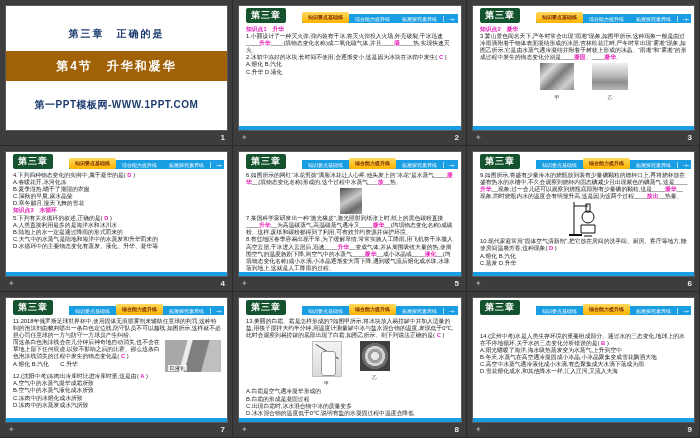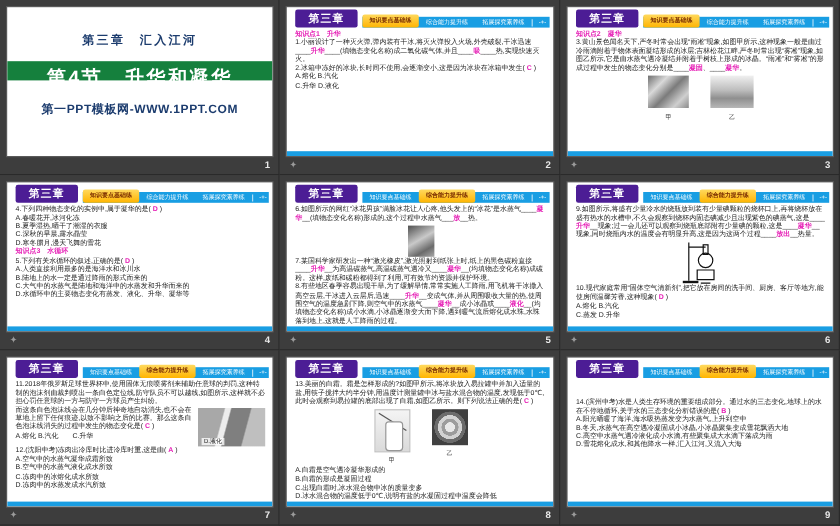--- a/index.html
+++ b/index.html
@@ -5,25 +5,25 @@
   html,body{margin:0;padding:0;background:#2e2e2e;}
   .stage{width:700px;height:438px;background:#3d3d3d;display:grid;
     grid-template-columns:233px 234px 233px;grid-template-rows:146px 146px 146px;
     font-family:"Liberation Sans","DejaVu Sans",sans-serif;overflow:hidden;}
   .cell{position:relative;box-sizing:border-box;border-right:1px solid #2a2a2a;border-bottom:1px solid #2a2a2a;padding:6px 5px 0 6px;background:#3d3d3d;}
   .slide{position:relative;background:#ffffff;height:124px;overflow:hidden;box-shadow:0 0 0 1px #5a5a5a;}
   .pagenum{position:absolute;right:7px;bottom:3px;color:#e9e9e9;font-size:8px;font-weight:bold;}
   .tstar{position:absolute;left:8px;bottom:2px;color:#9a9a9a;font-size:8px;line-height:10px;}
   
   .cover-chapter{margin-top:21px;text-align:center;color:#1c3c6e;font-size:10px;font-weight:bold;letter-spacing:2px;}
-  .cover-band{margin-top:10px;height:16px;background:#15803d;color:#fff;font-weight:bold;font-size:16px;text-align:center;line-height:30px;letter-spacing:2px;}
+  .cover-band{margin-top:10px;height:30px;background:#a16207;color:#fff;font-weight:bold;font-size:12px;text-align:center;line-height:30px;letter-spacing:2px;}
   .cover-site{margin-top:17px;text-align:center;color:#1c3c6e;font-weight:bold;font-size:10px;letter-spacing:.5px;}
   
   .hd{position:relative;height:18px;}
-  .badge{position:absolute;left:7px;top:2px;width:52px;height:15px;background:#4c1d95;border-radius:2px;color:#fff;font-weight:bold;font-size:9px;text-align:center;line-height:15px;letter-spacing:1px;}
+  .badge{position:absolute;left:7px;top:2px;width:40px;height:15px;background:#14532d;border-radius:2px;color:#fff;font-weight:bold;font-size:9px;text-align:center;line-height:15px;letter-spacing:1px;}
   .tabbar{position:absolute;left:63px;right:3px;top:8px;height:9px;background:#199ee3;display:flex;align-items:center;color:#fff;font-size:5px;white-space:nowrap;}
   .tab{padding:0 6px;}
   .tab.active{background:linear-gradient(#ffd95e,#ffb400);color:#7a2c00;font-weight:bold;height:11px;line-height:11px;border-radius:2px;margin-top:-2px;}
   .hd-icon{margin-left:auto;padding:0 5px;border-left:1px solid rgba(255,255,255,.65);font-size:5px;color:#fff;}
   
   .bd{padding:2px 6px 0 7px;font-size:5.8px;line-height:7.1px;color:#1b1b1b;}
   .ln{margin:0;}
   .kp{color:#e620b6;font-weight:bold;}
   .m{color:#e620b6;font-weight:bold;}
   .ft{position:absolute;left:0;right:0;bottom:0;height:4px;background:#199ee3;}
@@ -45,21 +45,21 @@
   .apparatus{display:block;margin:0 auto;}
   .clr{clear:both;}
 </style>
 </head>
 <body>
 
 <div class="stage">
 
   <div class="cell">
     <div class="slide">
-      <div class="cover-chapter">第三章　汇入江河</div>
+      <div class="cover-chapter">第三章　正确的是</div>
       <div class="cover-band">第4节　升华和凝华</div>
       <div class="cover-site">第一PPT模板网-WWW.1PPT.COM</div>
     </div>
     <span class="pagenum">1</span>
   </div>
 
   <div class="cell">
     <div class="slide">
       <div class="hd">
         <div class="badge">第三章</div>

